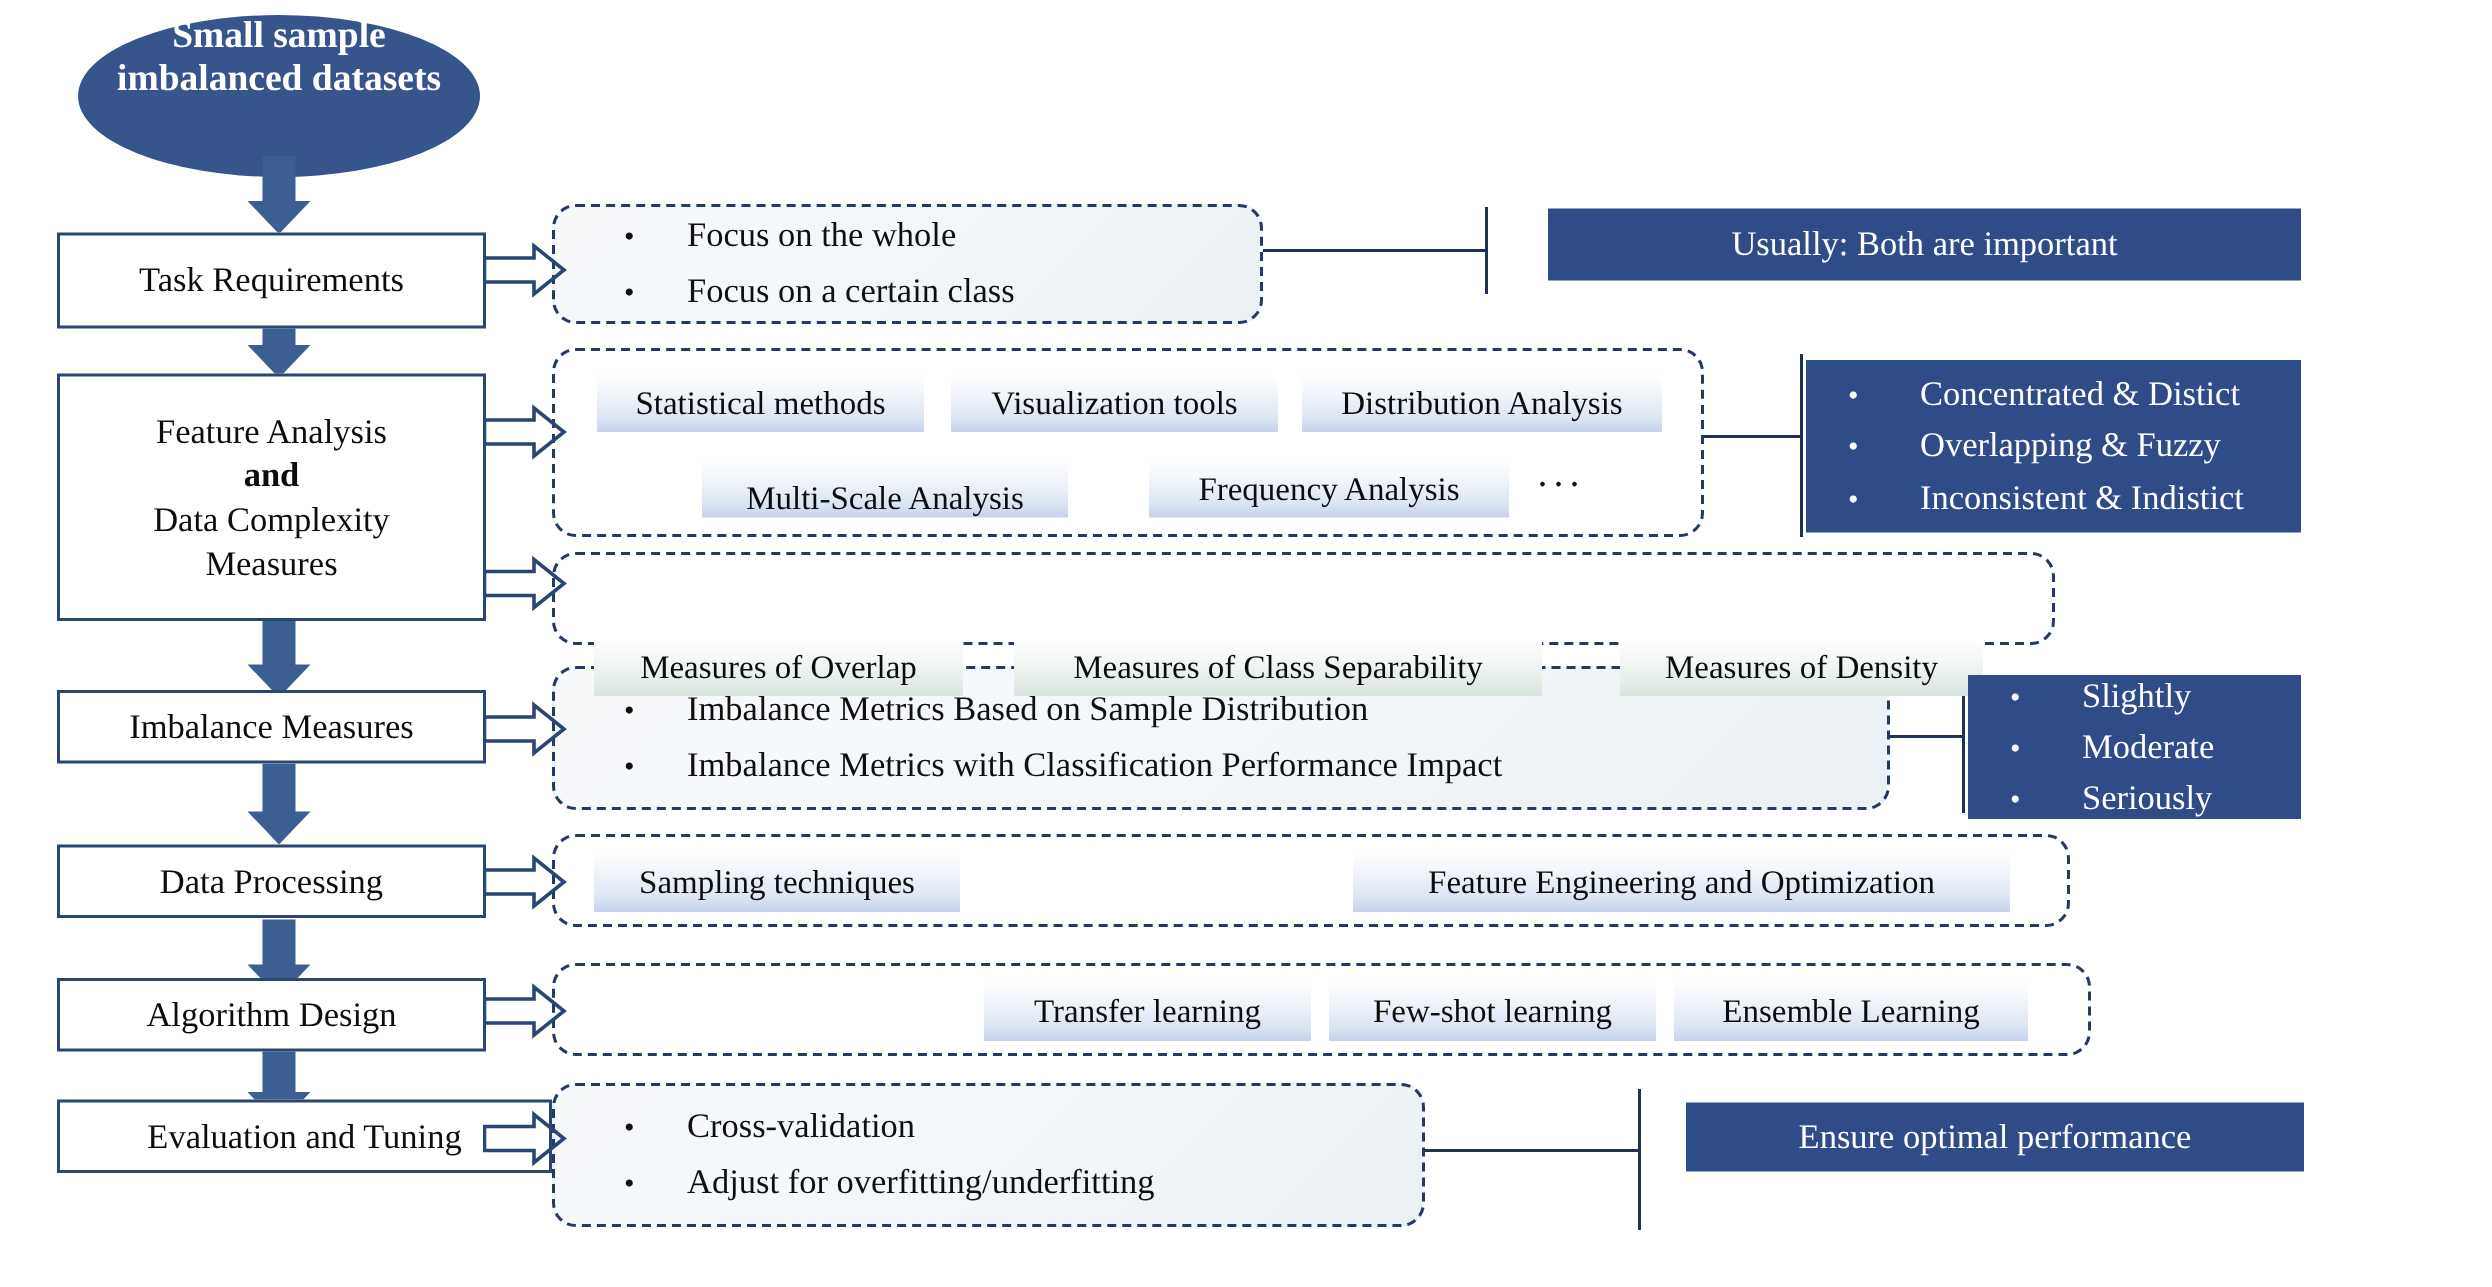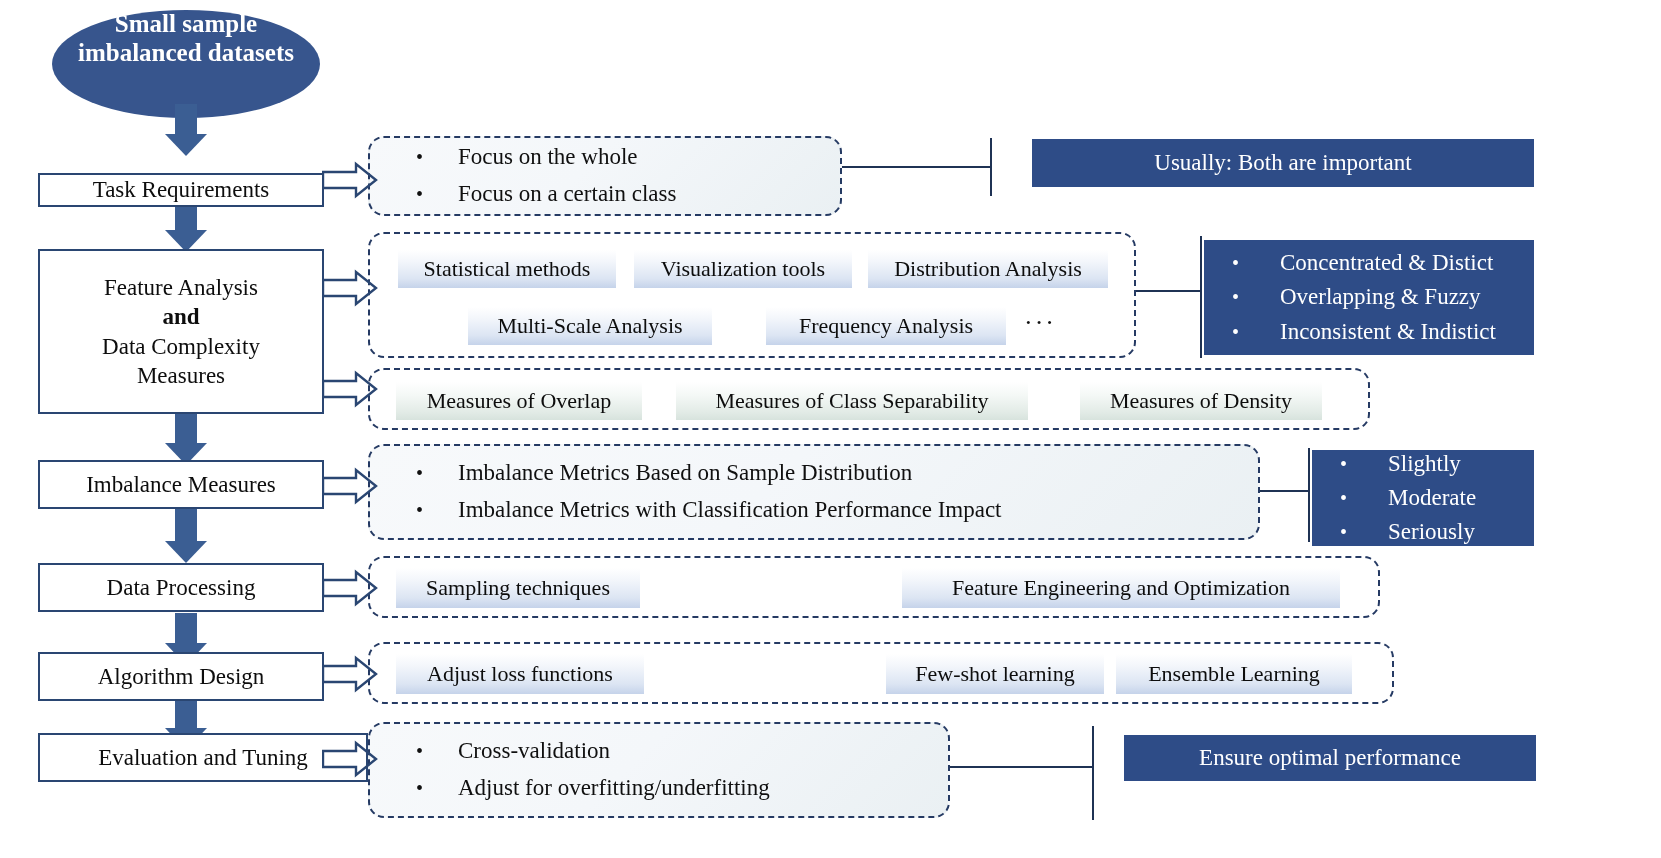--- a/index.html
+++ b/index.html
@@ -91,20 +91,21 @@
     background: linear-gradient(to bottom, #ffffff 0%, #f3f6fb 30%, #dce5f3 75%, #c5d3ea 100%);
     display: flex; align-items: center; justify-content: center;
     font-size: 22px;
     color: #0d0d0d;
     white-space: nowrap;
     padding: 0 27px;
     z-index: 3;
   }
   .chip-green {
     background: linear-gradient(to bottom, #ffffff 0%, #f4f8f6 35%, #e2ebe6 80%, #d7e3dd 100%);
+    margin-top: 44px;
   }
   .ellipsis {
     position: absolute;
     font-size: 26px; letter-spacing: 2px; color: #111;
     z-index: 3;
   }
 
   
   .blue-panel {
     position: absolute;
@@ -165,21 +166,21 @@
   <div class="abs varrow" style="left:130px; top:613px; width:112px; height:52px;">
     <div class="shaft" style="height:32px;"></div>
     <div class="head" style="top:30px;"></div>
   </div>
 
   <div class="abs varrow" style="left:130px; top:698px; width:112px; height:52px;">
     <div class="shaft" style="height:32px;"></div>
     <div class="head" style="top:30px;"></div>
   </div>
 
-  <div class="abs stage-box" style="left:38px; top:173px; width:286px; height:34px;">
+  <div class="abs stage-box" style="left:38px; top:155px; width:286px; height:64px;">
     <span>Task Requirements</span>
   </div>
 
   <div class="abs stage-box" style="left:38px; top:460px; width:286px; height:49px;">
     <span>Imbalance Measures</span>
   </div>
 
   <div class="abs stage-box" style="left:38px; top:249px; width:286px; height:165px; flex-direction:column;">
     <div>Feature Analysis</div>
     <div style="font-weight:bold;">and</div>
@@ -252,21 +253,21 @@
 
   <div class="chip" style="left:398px; top:250px; width:218px; height:38px;">
     <span>Statistical methods</span>
   </div>
   <div class="chip" style="left:634px; top:250px; width:218px; height:38px;">
     <span>Visualization tools</span>
   </div>
   <div class="chip" style="left:868px; top:250px; width:240px; height:38px;">
     <span>Distribution Analysis</span>
   </div>
-  <div class="chip" style="left:468px; top:307px; width:244px; height:38px;">
+  <div class="chip" style="left:468px; top:307px; width:244px; height:38px;align-items:flex-end;">
     <span>Multi-Scale Analysis</span>
   </div>
   <div class="chip" style="left:766px; top:307px; width:240px; height:38px;">
     <span>Frequency Analysis</span>
   </div>
   <div class="ellipsis" style="left:1024px; top:308px;">···</div>
 
   <div class="bracket" style="left:1136px; top:236px; width:68px; height:124px;">
     <div class="hline" style="left:0; top:54px; width:66px;"></div>
     <div class="vline" style="left:64px; top:0; height:122px;"></div>
@@ -330,22 +331,22 @@
 
   <div class="abs dashed-box" style="left:368px; top:556px; width:1012px; height:62px;"></div>
   <div class="chip" style="left:396px; top:568px; width:244px; height:40px;">
     <span>Sampling techniques</span>
   </div>
   <div class="chip" style="left:902px; top:568px; width:438px; height:40px;">
     <span>Feature Engineering and Optimization</span>
   </div>
 
   <div class="abs dashed-box" style="left:368px; top:642px; width:1026px; height:62px;"></div>
-  <div class="chip" style="left:396px; top:654px; width:248px; height:40px;">
-    <span>Adjust loss functions</span>
+  <div class="chip" style="left:656px; top:654px; width:218px; height:40px;">
+    <span>Transfer learning</span>
   </div>
   <div class="chip" style="left:886px; top:654px; width:218px; height:40px;">
     <span>Few-shot learning</span>
   </div>
   <div class="chip" style="left:1116px; top:654px; width:236px; height:40px;">
     <span>Ensemble Learning</span>
   </div>
 
   <div class="abs dashed-box dashed-fill" style="left:368px; top:722px; width:582px; height:96px;">
     <div class="bullets">

